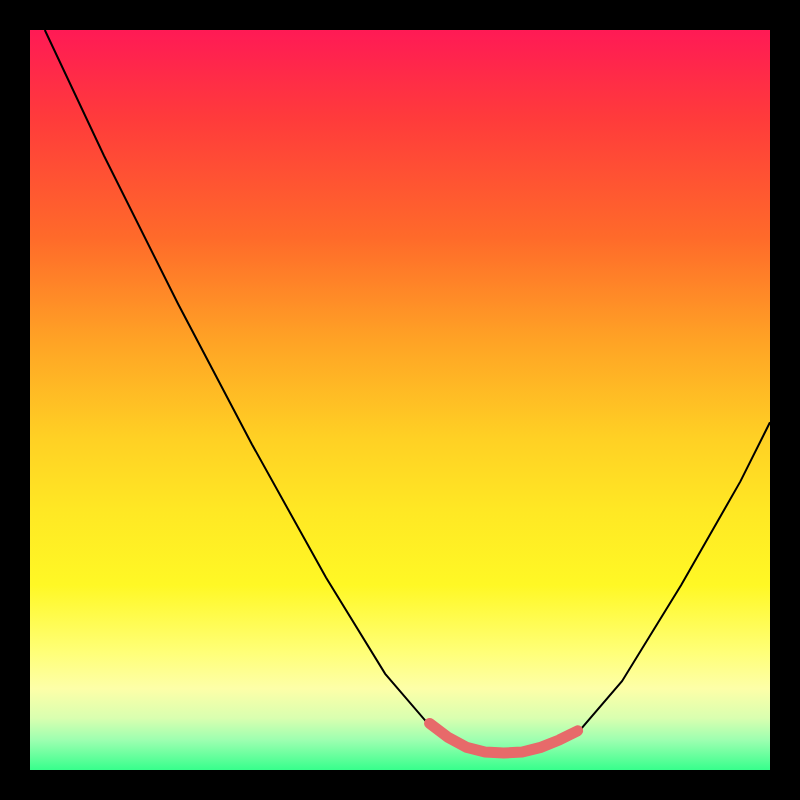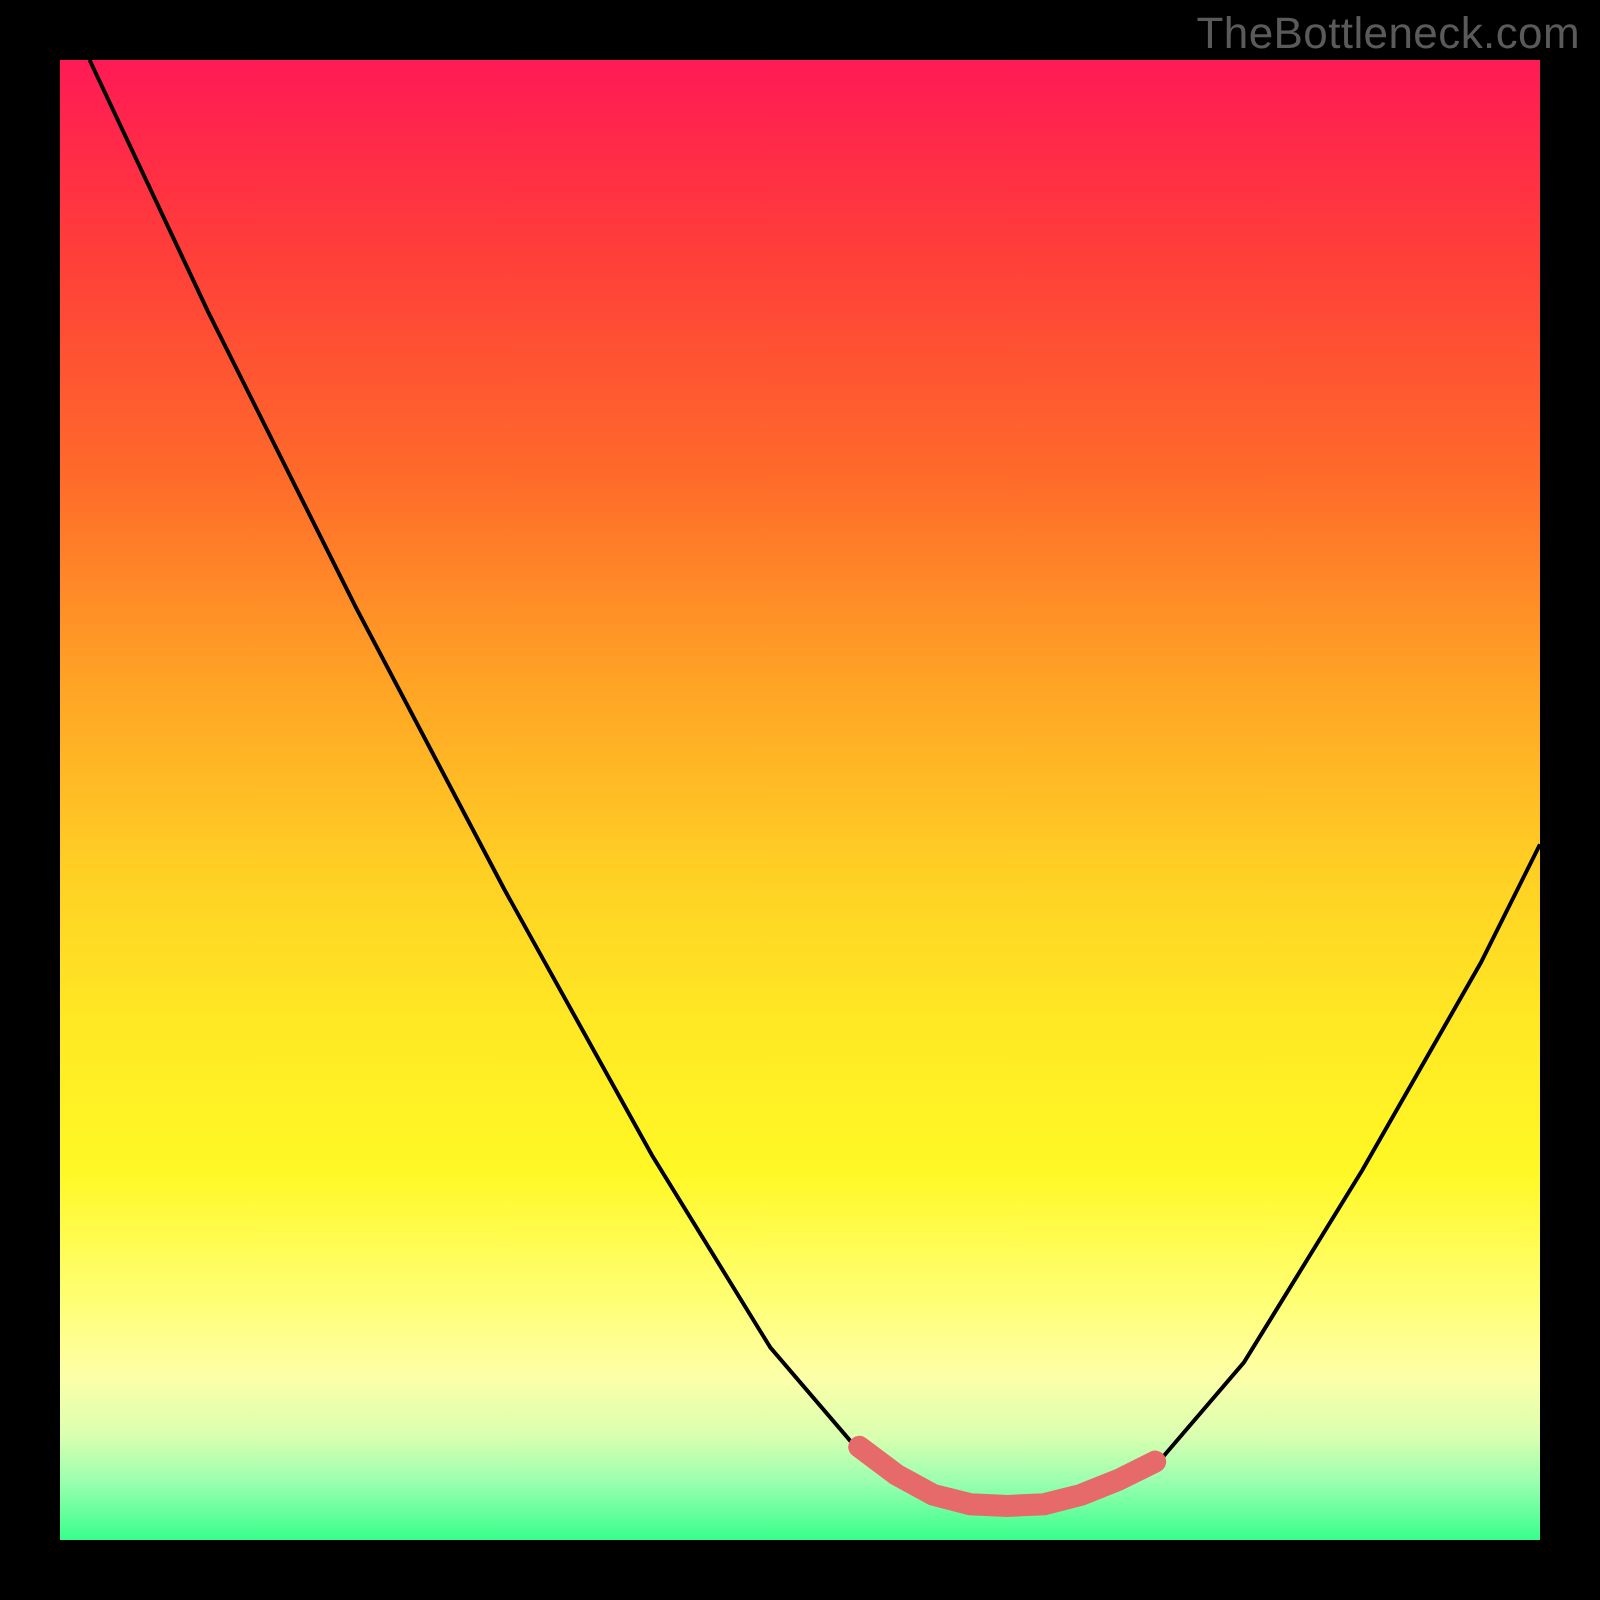--- a/index.html
+++ b/index.html
@@ -65,21 +65,20 @@
     stroke: #e76a6a;
     stroke-width: 11;
     stroke-linecap: round;
     fill: none;
   }
 </style>
 </head>
 <body>
 
 <div class="frame">
-  <div class="watermark">TheBottleneck.com</div>
 
   <div class="plot-area">
     <svg class="plot" viewBox="0 0 740 740">
       <path id="curve-path" class="curve" d="M14.8 0.0 L74.0 125.8 L148.0 273.8 L222.0 414.4 L296.0 547.6 L355.2 643.8 L399.6 695.6 L429.2 717.8 L458.8 725.2 L488.4 725.2 L518.0 717.8 L547.6 703.0 L592.0 651.2 L651.2 555.0 L710.4 451.4 L740.0 392.2"></path>
       <path id="flat-path" class="flat-marker" d="M399.6 693.4 L418.1 707.3 L436.6 717.4 L455.1 722.1 L473.6 723.0 L492.1 722.1 L510.6 717.4 L529.1 710.0 L547.6 700.8"></path>
     </svg>
   </div>
 </div>
 
 </body></html>

